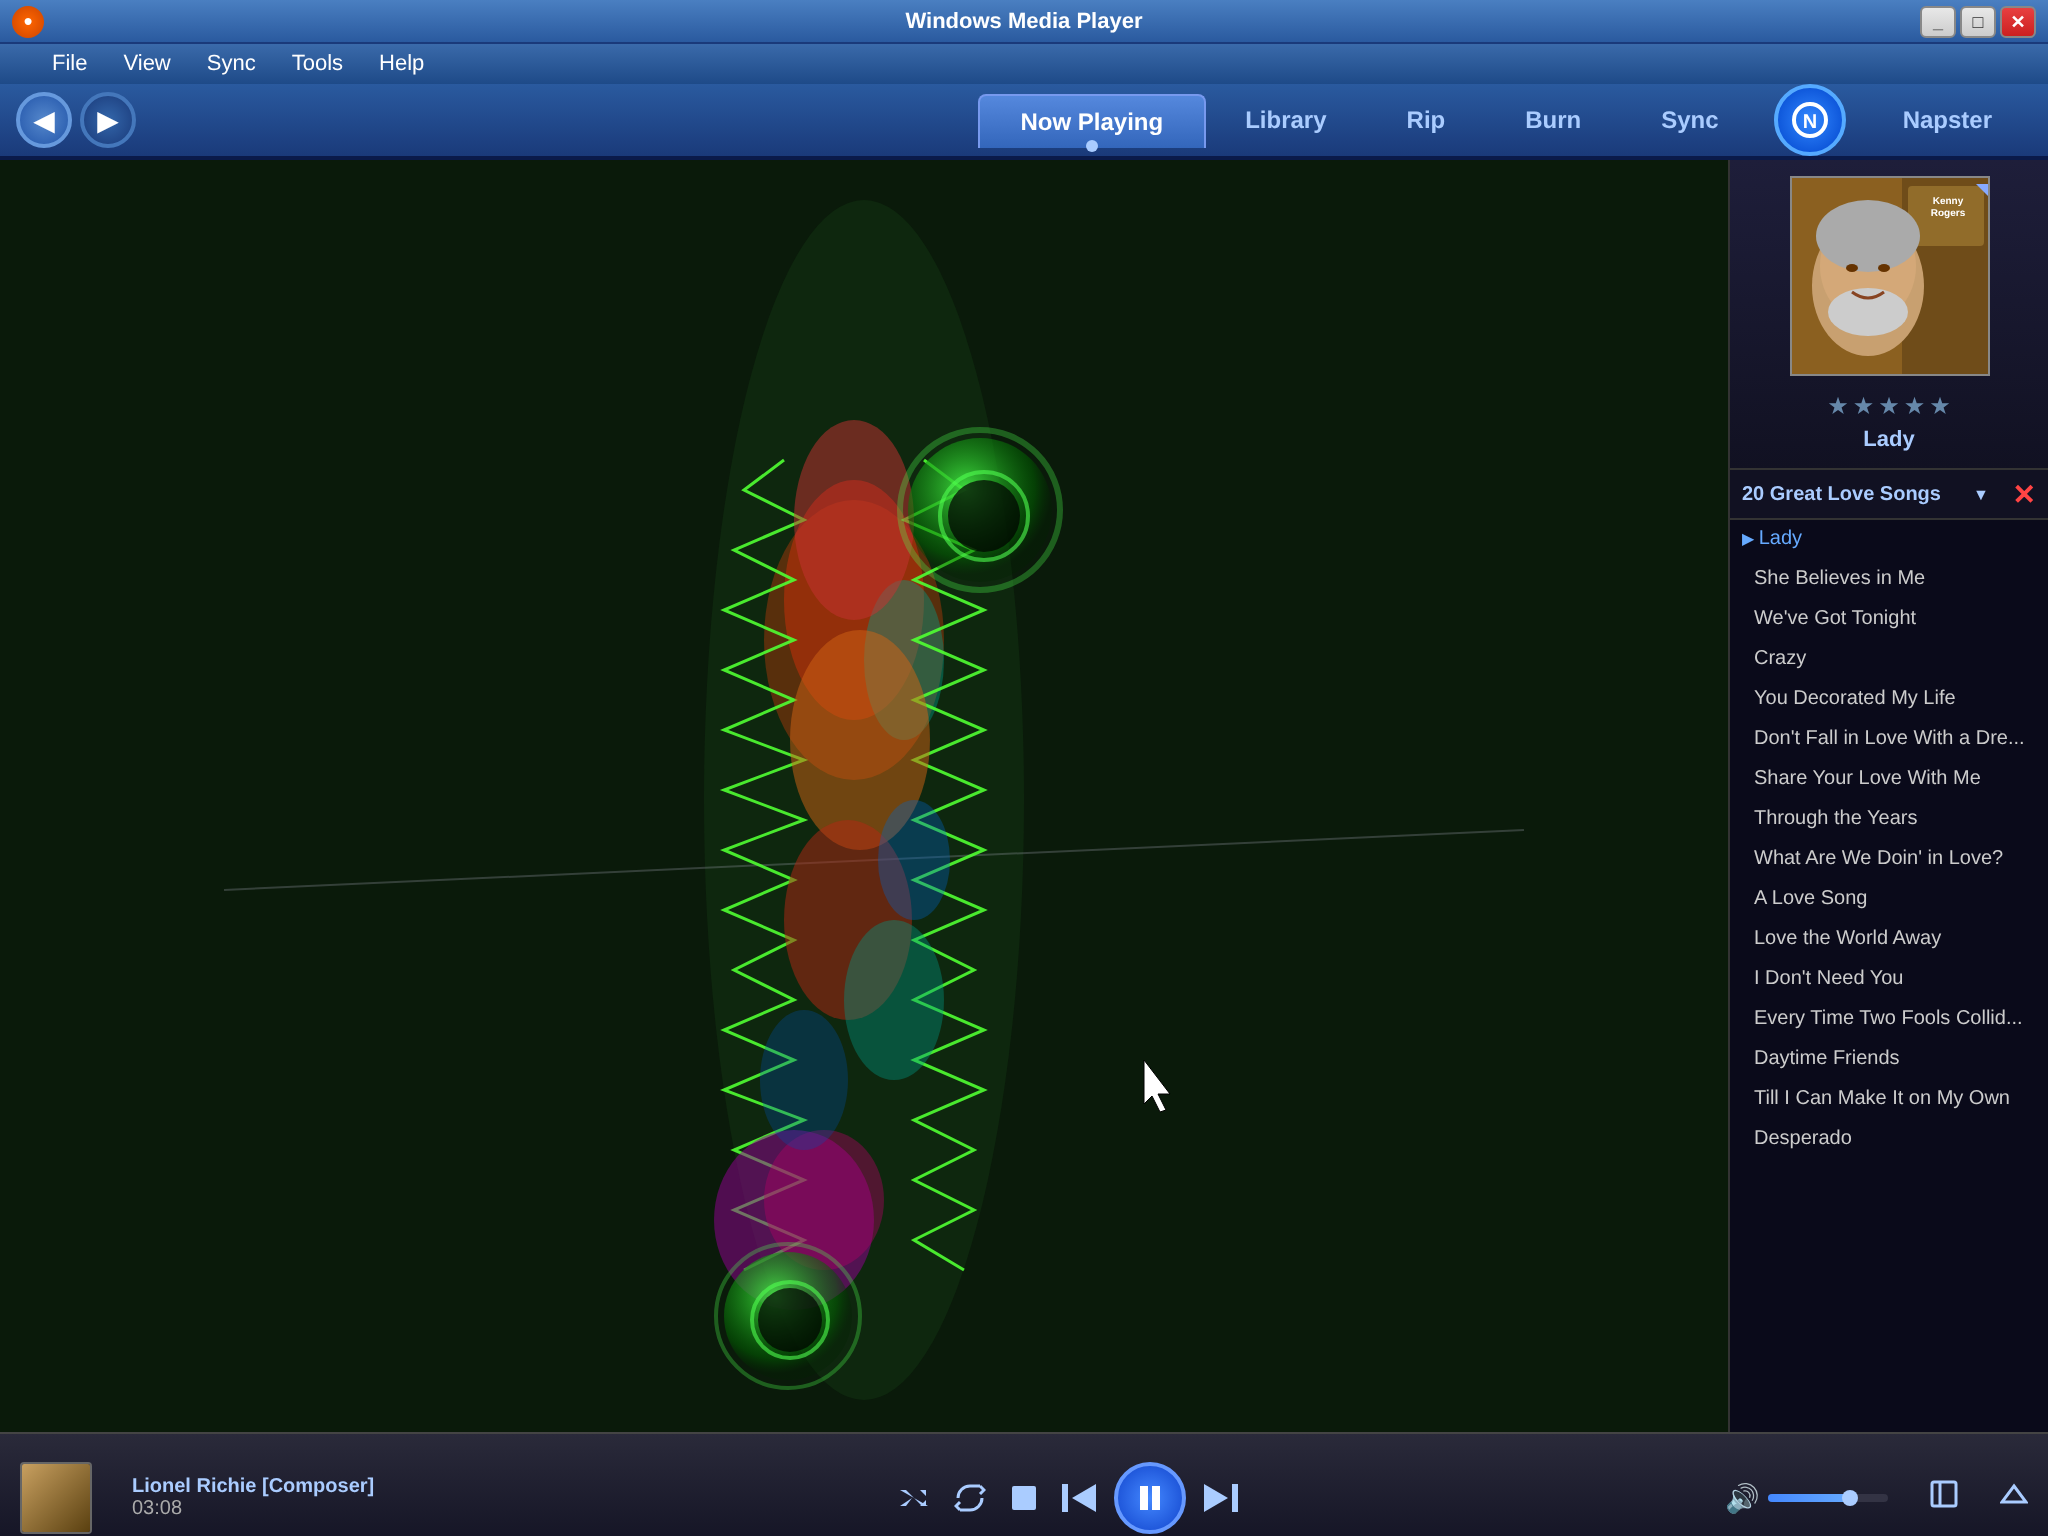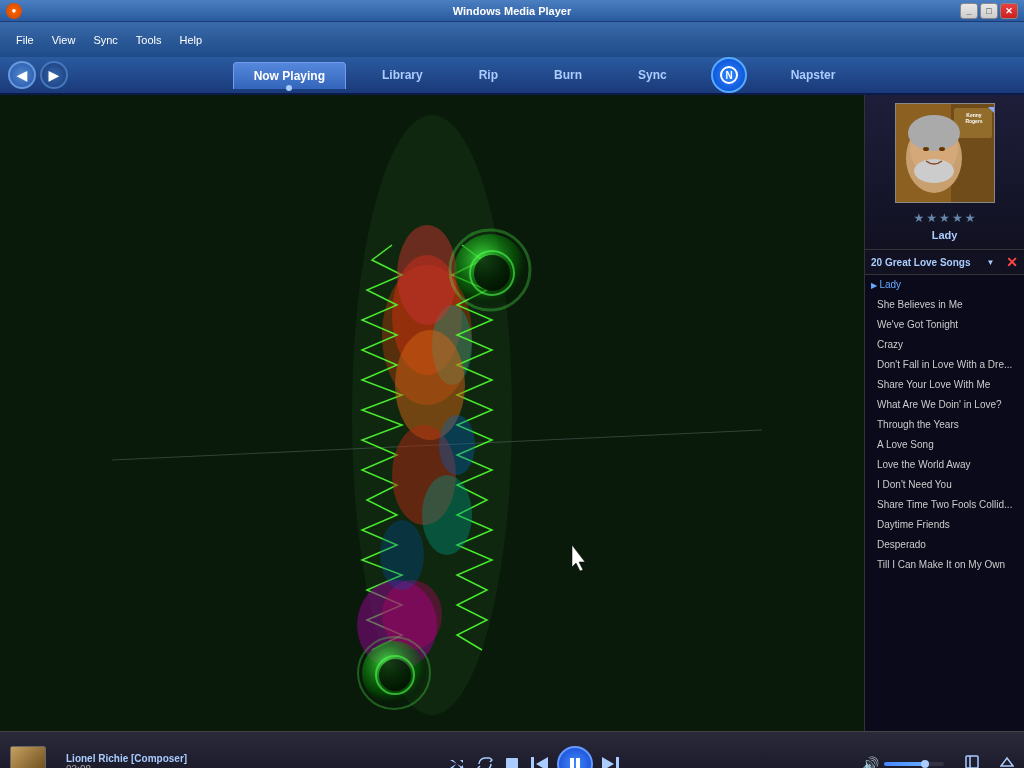--- a/index.html
+++ b/index.html
@@ -65,24 +65,24 @@
       color: #333;
       font-weight: bold;
     }
     .title-btn.minimize { background: linear-gradient(to bottom, #e8e8e8, #cccccc); }
     .title-btn.maximize { background: linear-gradient(to bottom, #e8e8e8, #cccccc); }
     .title-btn.close { background: linear-gradient(to bottom, #e84040, #cc2020); color: white; }
 
     
     .menu-bar {
       background: linear-gradient(to bottom, #3a6aaa, #1e4a88);
-      height: 35px;
-      display: flex;
-      align-items: center;
-      padding: 0 8px;
+      height: 20px;
+      display: flex;
+      align-items: center;
+      padding: 0 18px;
       gap: 2px;
     }
     .menu-item {
       color: white;
       font-size: 11px;
       padding: 2px 8px;
       cursor: pointer;
       border-radius: 2px;
     }
 
@@ -113,22 +113,22 @@
       border: 2px solid #6699dd;
     }
     .nav-arrow.forward {
       background: radial-gradient(circle, #3366aa, #1a3a7a);
       border: 2px solid #4477bb;
     }
     .nav-tabs {
       display: flex;
       align-items: center;
       flex: 1;
-      justify-content: center;
-      gap: 16px;
+      justify-content: flex-end;
+      gap: 0;
     }
     .nav-tab {
       color: #aaccff;
       font-size: 12px;
       font-weight: bold;
       padding: 6px 20px;
       cursor: pointer;
       border-radius: 4px 4px 0 0;
       text-align: center;
       position: relative;
@@ -570,31 +570,32 @@
         <span class="playlist-dropdown-arrow">▼</span>
       </div>
       <span class="playlist-close">✕</span>
     </div>
 
     <div class="playlist">
       <div class="playlist-item active">Lady</div>
       <div class="playlist-item">She Believes in Me</div>
       <div class="playlist-item">We've Got Tonight</div>
       <div class="playlist-item">Crazy</div>
+      <div class="playlist-item">You Decorated My Life</div>
       <div class="playlist-item">Don't Fall in Love With a Dre...</div>
       <div class="playlist-item">Share Your Love With Me</div>
+      <div class="playlist-item">Through the Years</div>
       <div class="playlist-item">What Are We Doin' in Love?</div>
-      <div class="playlist-item">Through the Years</div>
       <div class="playlist-item">A Love Song</div>
       <div class="playlist-item">Love the World Away</div>
       <div class="playlist-item">I Don't Need You</div>
-      <div class="playlist-item">Share Time Two Fools Collid...</div>
+      <div class="playlist-item">Every Time Two Fools Collid...</div>
       <div class="playlist-item">Daytime Friends</div>
+      <div class="playlist-item">Till I Can Make It on My Own</div>
       <div class="playlist-item">Desperado</div>
-      <div class="playlist-item">Till I Can Make It on My Own</div>
     </div>
   </div>
 </div>
 
 <div class="control-bar">
   <div class="now-playing-thumb">
     <div class="now-playing-thumb-inner"></div>
   </div>
   <div class="track-info">
     <div class="track-name">Lionel Richie [Composer]</div>

